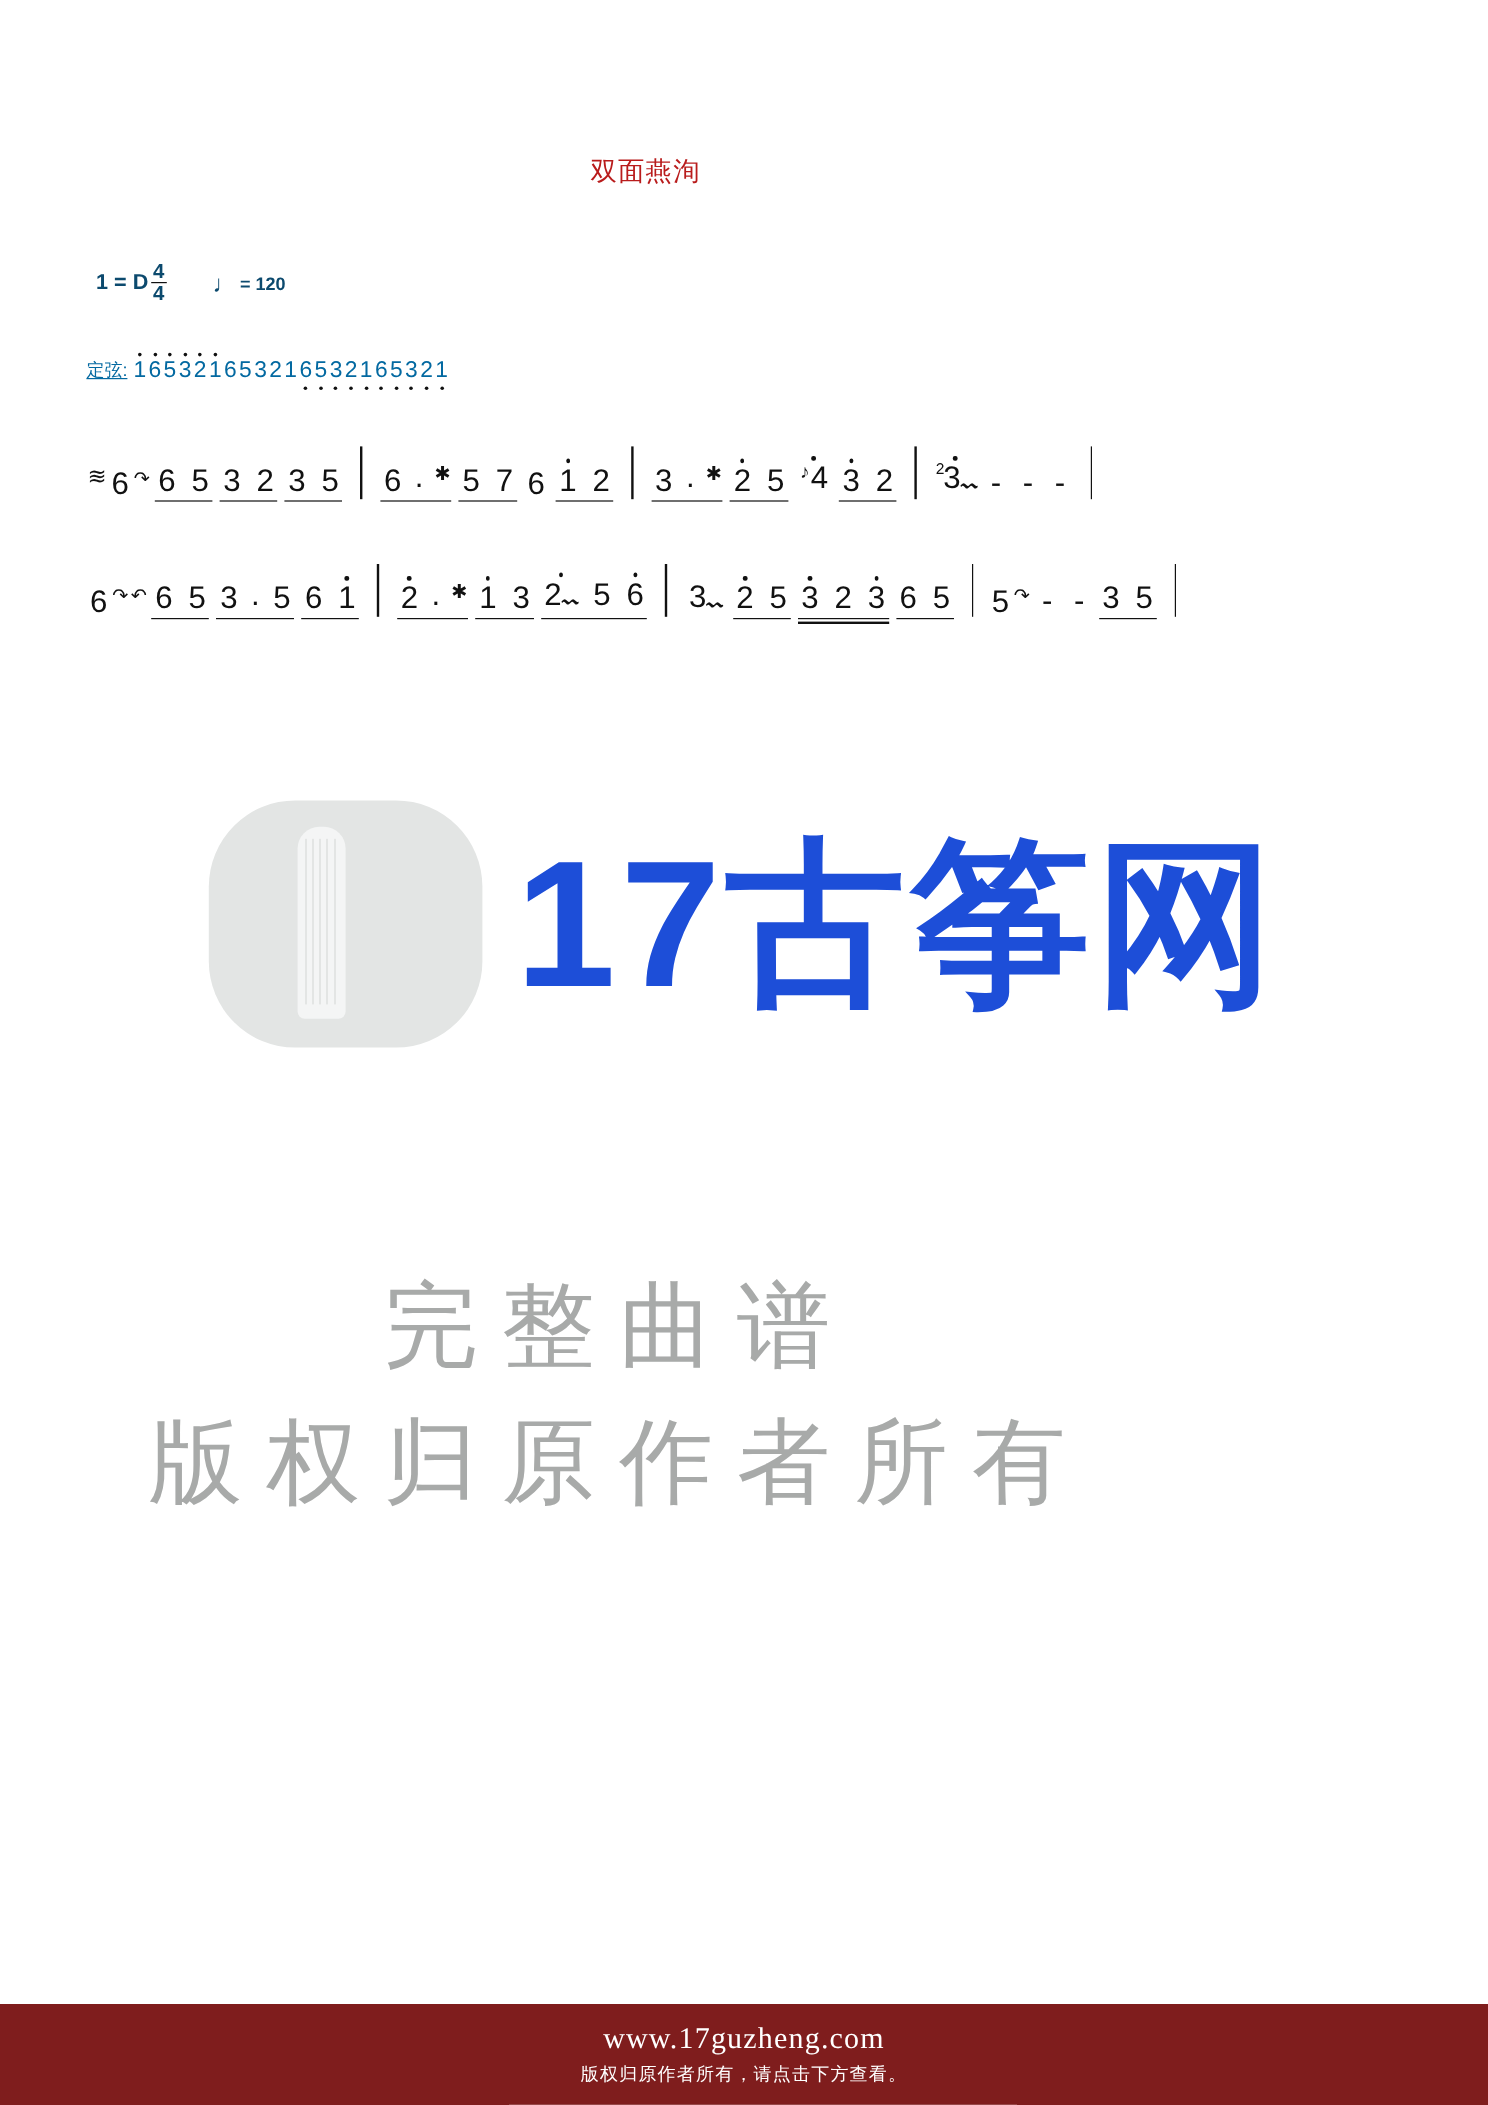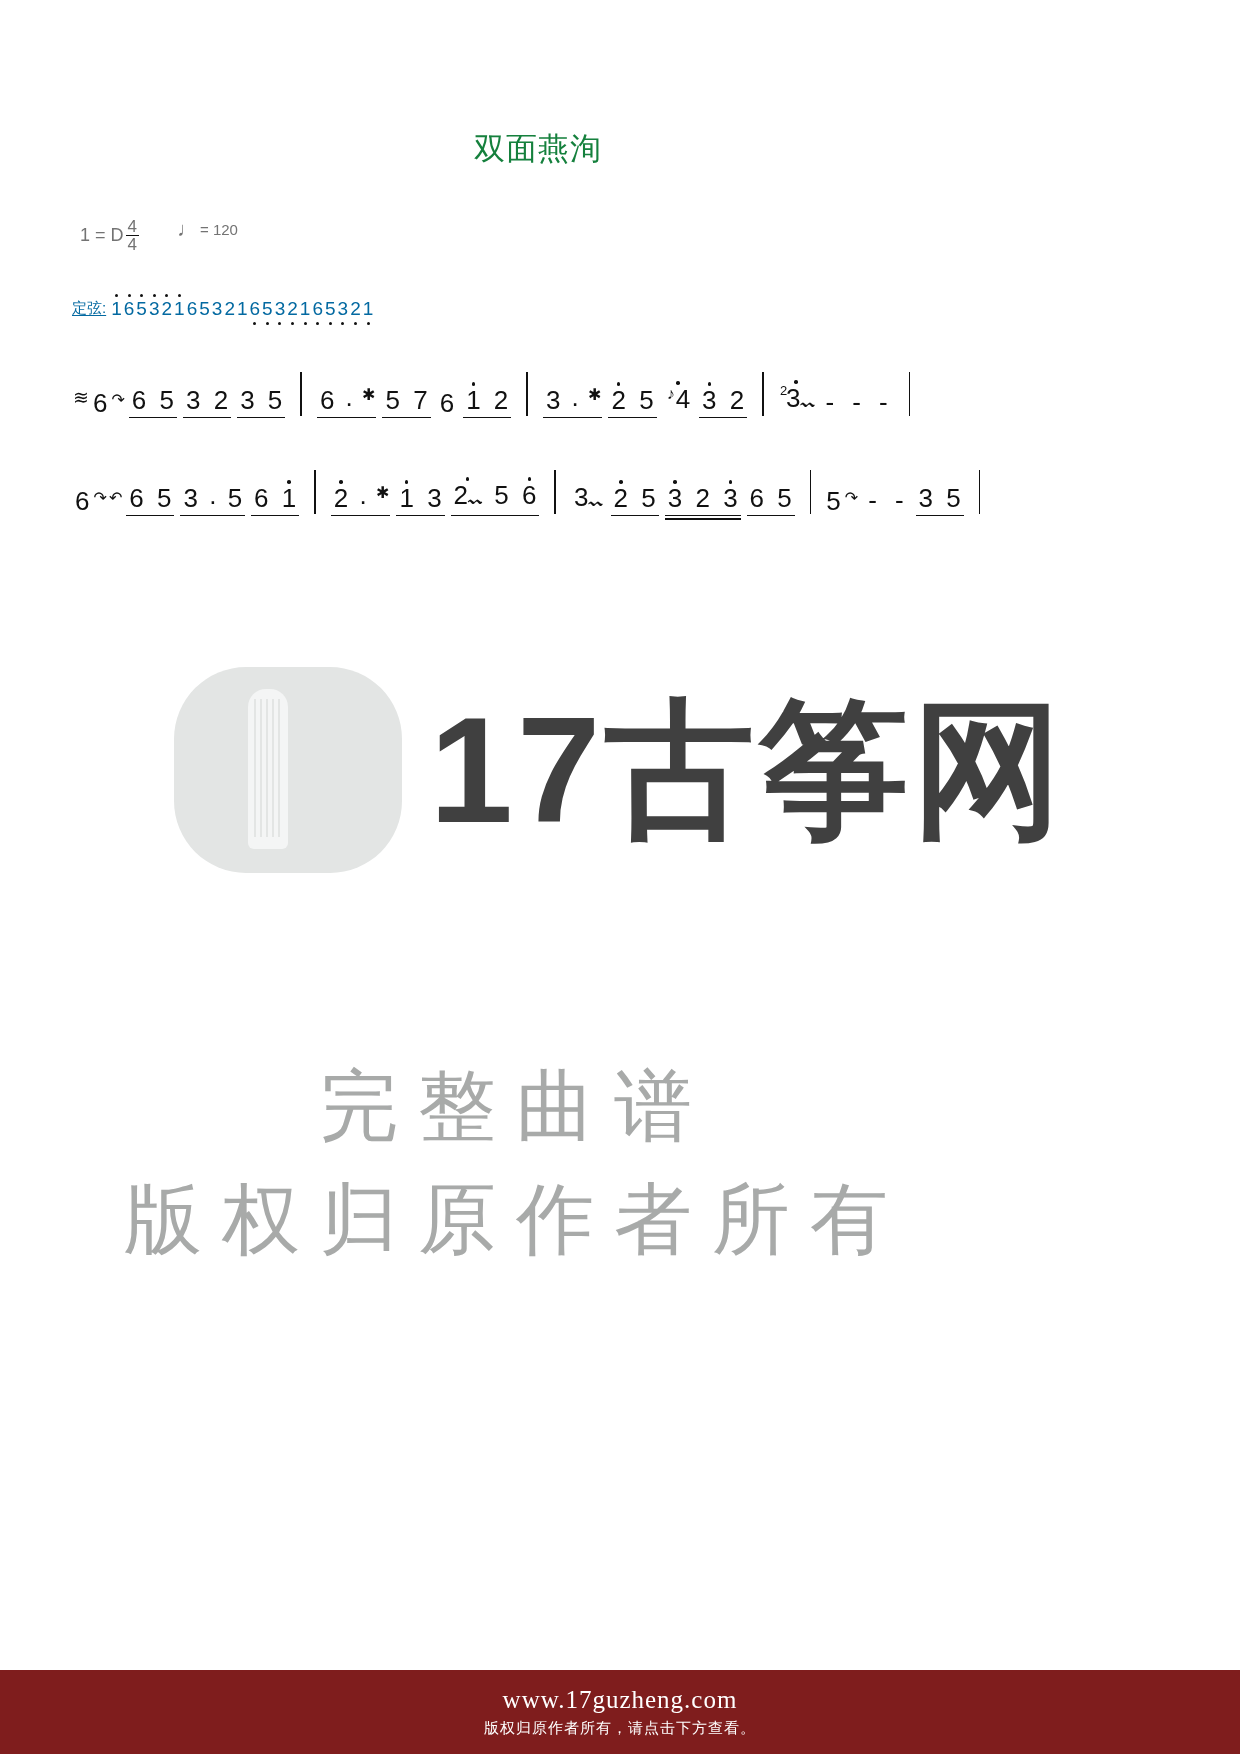--- a/index.html
+++ b/index.html
@@ -22,33 +22,35 @@
     background: #ffffff;
   }
 
   
   .title {
     position: absolute;
     top: 128px;
     left: 0;
     width: 1076px;
     text-align: center;
-    font-size: 31px;
-    color: #15803d;
+    font-size: 22px;
+    color: #b91c1c;
     letter-spacing: 1px;
   }
 
   
   .meta-row {
     position: absolute;
     top: 218px;
     left: 80px;
     display: flex;
+    align-items: center;
     font-size: 18px;
-    color: #737373;
+    color: #0c4a6e;
+    font-weight: bold;
   }
   .key-sig {
     display: flex;
     align-items: center;
   }
   .frac {
     display: inline-flex;
     flex-direction: column;
     align-items: center;
     line-height: 1.0;
@@ -256,21 +258,21 @@
     content: "";
     position: absolute;
     left: 6px; top: 10px;
     width: 28px; height: 138px;
     background:
       repeating-linear-gradient(to right, #e3e5e4 0 1.6px, transparent 1.6px 6px);
   }
   .wm-text {
     font-size: 150px;
     font-weight: bold;
-    color: #404040;
+    color: #1d4ed8;
     letter-spacing: 4px;
     line-height: 1;
     font-family: "Liberation Sans", sans-serif;
   }
 
   
   .notice {
     position: absolute;
     left: 0;
     top: 1050px;

